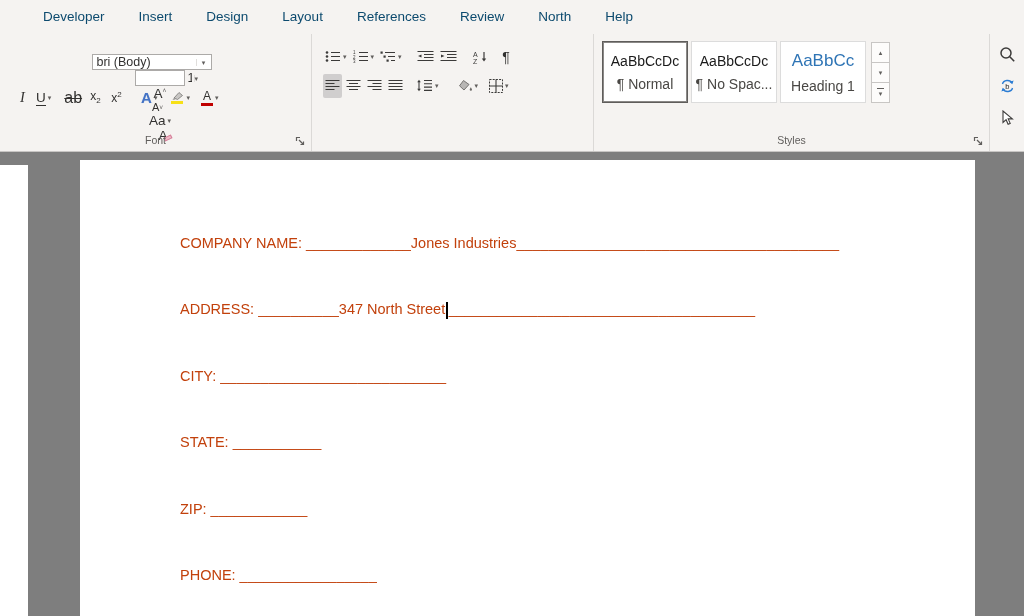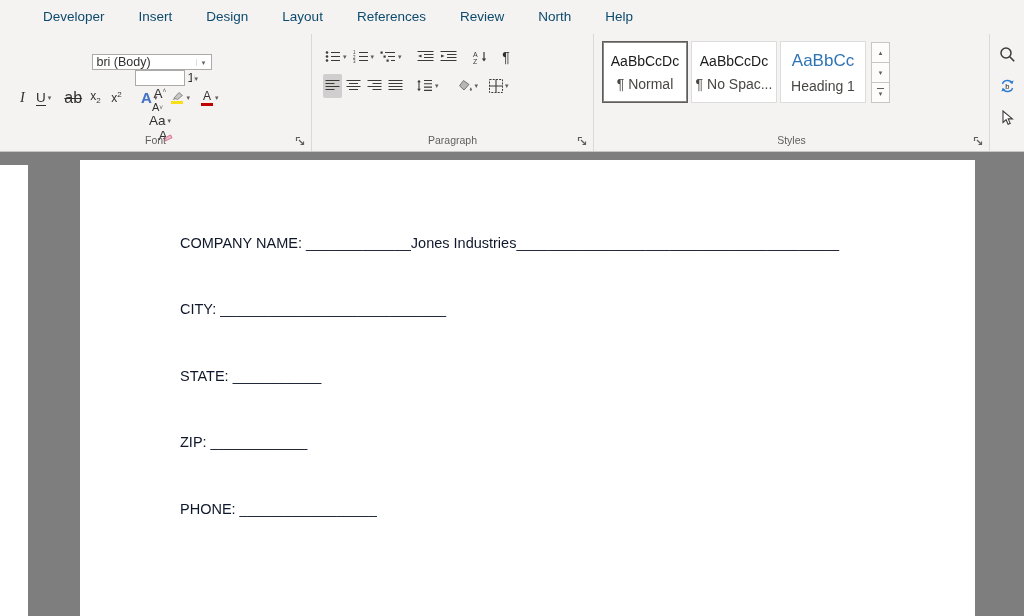--- a/index.html
+++ b/index.html
@@ -93,21 +93,21 @@
 
   
   .canvas { flex:1; background:#7e7e7e; position:relative; overflow:hidden; }
   .left-strip { position:absolute; left:0; top:13px; bottom:0; width:28px; background:#ffffff; }
   .page {
     position:absolute; left:80px; top:8px; width:895px; bottom:-4px;
     background:#ffffff;
   }
   .page-content { padding:75px 0 0 100px; }
   .field {
-    height:66.4px; font-size:14.5px; color:#0f172a; white-space:nowrap;
+    height:66.4px; font-size:14.5px; color:#c2410c; white-space:nowrap;
     font-family:"Liberation Sans", sans-serif;
   }
   .cursor {
     display:inline-block; width:1.5px; height:17px; background:#000;
     vertical-align:text-bottom; margin:0 1px -2px 1px;
     animation: blink 1.1s step-end infinite;
   }
   @keyframes blink { 50% { opacity:0; } }
 
   svg { display:block; }
@@ -328,30 +328,20 @@
           <div class="ibtn" style="margin-left:6px;">
             <span>
               <svg width="14" height="14" viewBox="0 0 14 14">
                   <rect x="0.5" y="0.5" width="13" height="13" fill="none" stroke="#3b3a39" stroke-width="1" stroke-dasharray="2 1.2"></rect>
                   <path d="M7 0.5 V13.5 M0.5 7 H13.5" stroke="#3b3a39" stroke-width="1.1"></path>
                 </svg>
             </span>
               <span class="caret">▾</span>
           </div>
         </div>
-      </div>
-      <div class="grp-footer">
-        <span>Paragraph</span>
-        <span class="launcher">
-          <svg width="11" height="11" viewBox="0 0 11 11">
-              <path d="M1.5 5 V1.5 H5" fill="none" stroke="#605e5c" stroke-width="1.2"></path>
-              <path d="M4 4 L8 8" stroke="#605e5c" stroke-width="1.2"></path>
-              <path d="M8.5 5.5 V8.5 H5.5" fill="none" stroke="#605e5c" stroke-width="1.2"></path>
-            </svg>
-        </span>
       </div>
     </div>
 
     <div class="grp" style="flex:1;">
       <div class="grp-rows">
         <div class="styles-body">
           <div class="style-card sel">
             <span class="stp">AaBbCcDc</span>
             <span class="stn">¶ Normal</span>
           </div>
@@ -422,20 +412,21 @@
 
   </div>
 
   <div class="canvas">
     <div class="left-strip"></div>
     <div class="page">
       <div class="page-content">
 
         <div class="field"><span>COMPANY NAME:</span><span> _____________</span><span>Jones Industries</span><span>________________________________________</span></div>
 
+        <div class="field"><span>ADDRESS:</span><span> __________</span><span>347 North Street</span><span class="cursor"></span><span>______________________________________</span></div>
 
         <div class="field"><span>CITY:</span><span> ____________________________</span></div>
 
         <div class="field"><span>STATE:</span><span> ___________</span></div>
 
         <div class="field"><span>ZIP:</span><span> ____________</span></div>
 
         <div class="field"><span>PHONE:</span><span> _________________</span></div>
 
       </div>

